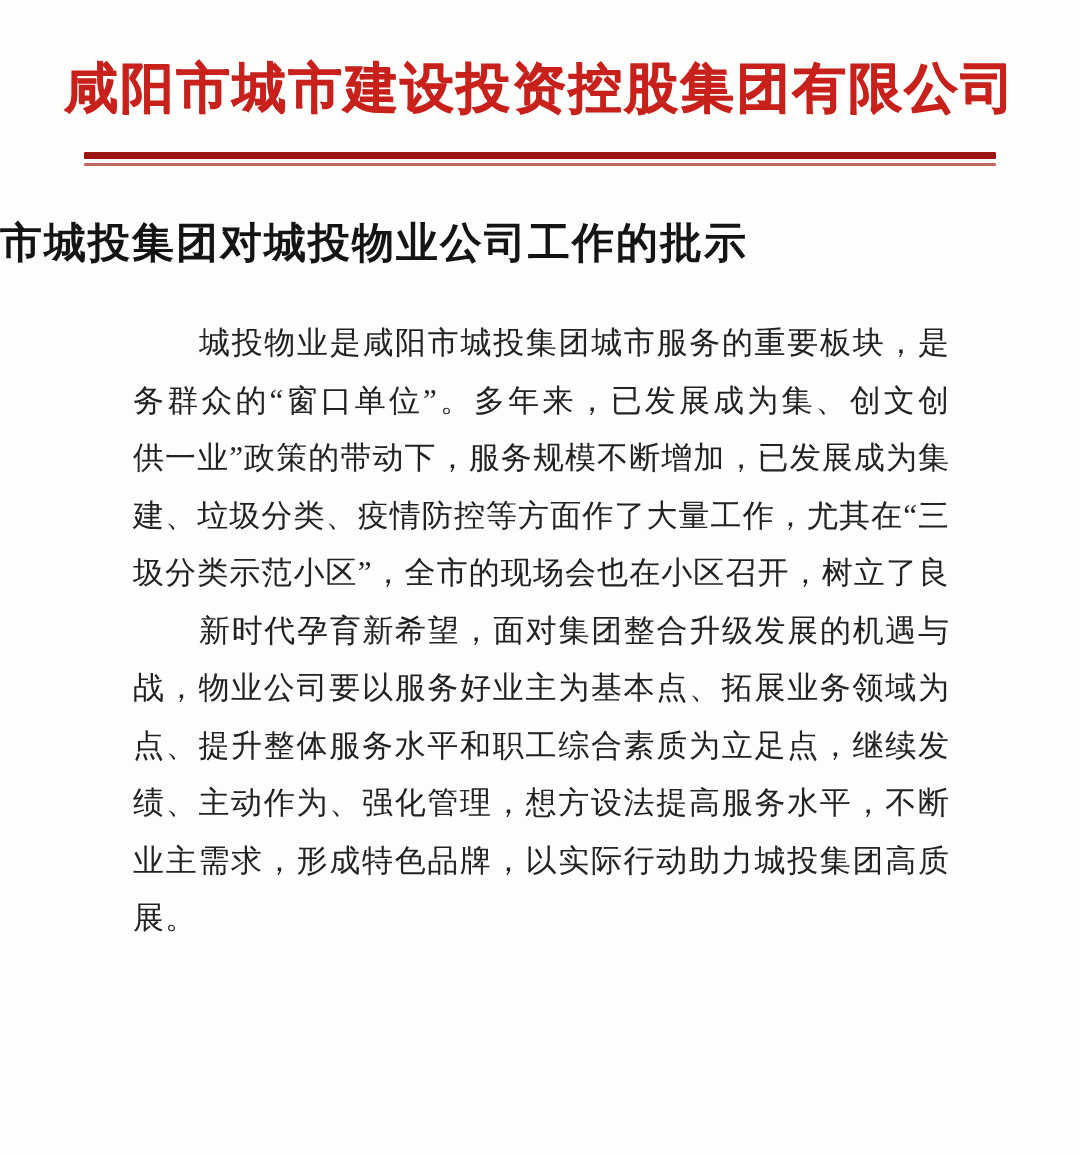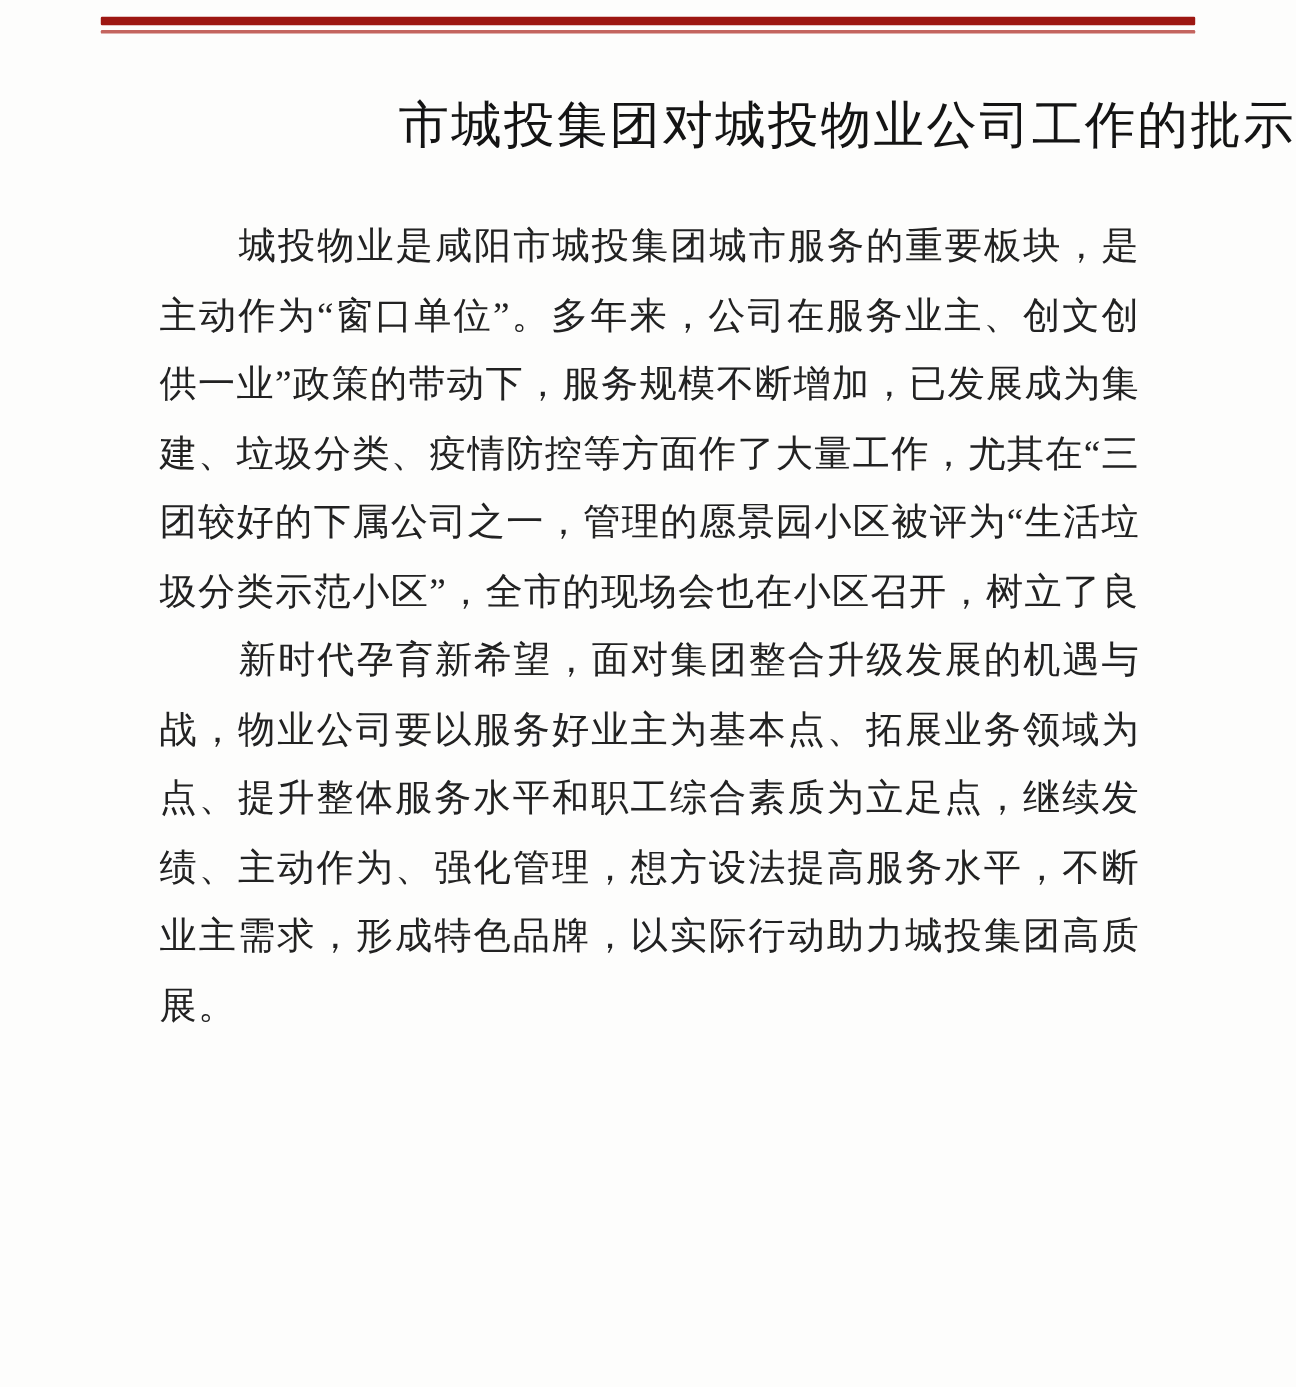--- a/index.html
+++ b/index.html
@@ -37,24 +37,24 @@
     border-radius: 1px;
   }
   .rule-thin {
     height: 3px;
     margin-top: 4px;
     background: var(--rule-light-red, #c4655f);
     border-radius: 1px;
   }
   .doc-title {
     margin: 46px 0 0 0;
-    text-align: right;
+    text-align: left;
     font-size: 42px;
     line-height: 62px;
-    font-weight: 400;
+    font-weight: 700;
     letter-spacing: 2px;
     color: var(--title-black, #141414);
     white-space: nowrap;
   }
   .body-text {
     margin-top: 40px;
     padding: 0 130px 0 133px;
     color: var(--body-black, #222222);
     font-size: 31px;
     font-weight: 400;
@@ -76,35 +76,35 @@
   .line.indent {
     padding-left: 66px;
   }
 </style>
 </head>
 <body>
 
 <div class="page">
 
   <header>
+    <h1 class="letterhead">咸阳市城市建设投资控股集团有限公司</h1>
     <div class="rule">
       <div class="rule-thick"></div>
       <div class="rule-thin"></div>
     </div>
   </header>
 
   <h2 class="doc-title">市城投集团对城投物业公司工作的批示</h2>
 
   <main class="body-text">
     <section>
       <p class="line indent just">城投物业是咸阳市城投集团城市服务的重要板块，是服</p>
-      <p class="line just">主动作为“窗口单位”。多年来，公司在服务业主、创文创</p>
+      <p class="line just">务群众的“窗口单位”。多年来，已发展成为集、创文创</p>
       <p class="line just">供一业”政策的带动下，服务规模不断增加，已发展成为集</p>
       <p class="line just">建、垃圾分类、疫情防控等方面作了大量工作，尤其在“三</p>
-      <p class="line just">团较好的下属公司之一，管理的愿景园小区被评为“生活垃</p>
       <p class="line just">圾分类示范小区”，全市的现场会也在小区召开，树立了良</p>
     </section>
     <section>
       <p class="line indent just">新时代孕育新希望，面对集团整合升级发展的机遇与挑</p>
       <p class="line just">战，物业公司要以服务好业主为基本点、拓展业务领域为出发</p>
       <p class="line just">点、提升整体服务水平和职工综合素质为立足点，继续发扬成</p>
       <p class="line just">绩、主动作为、强化管理，想方设法提高服务水平，不断满足</p>
       <p class="line just">业主需求，形成特色品牌，以实际行动助力城投集团高质量发</p>
       <p class="line">展。</p>
     </section>

